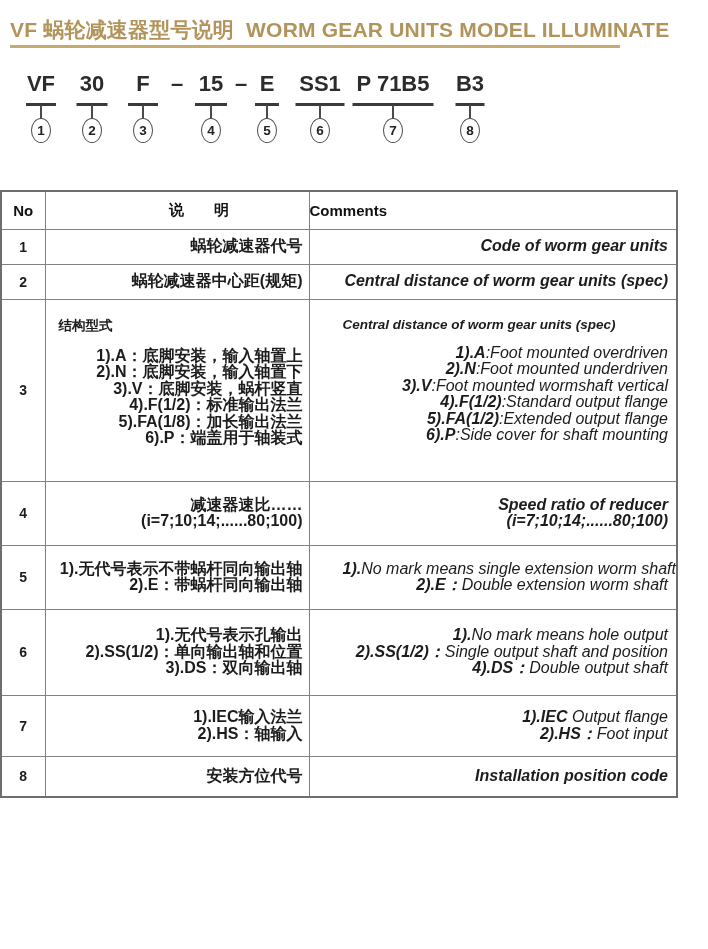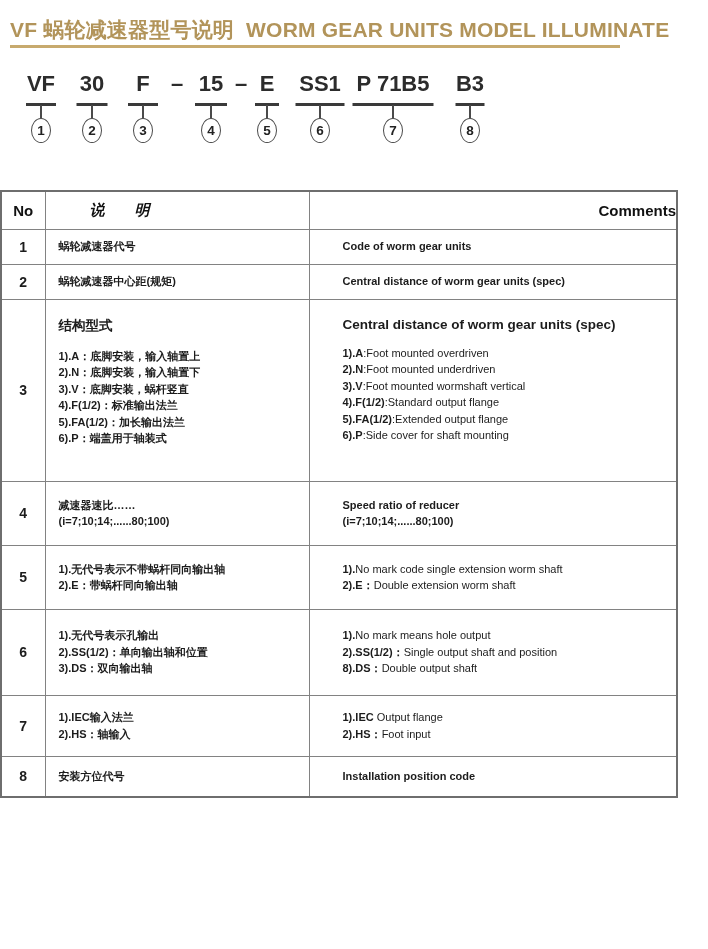--- a/index.html
+++ b/index.html
@@ -37,26 +37,26 @@
   table.spec{position:absolute;left:0;top:190px;width:676px;
              border-collapse:collapse;table-layout:fixed;
              border:2px solid var(--border-dark);}
   table.spec th,table.spec td{border:1px solid var(--border);vertical-align:middle;}
   col.c-no{width:44px;}
   col.c-cn{width:264px;}
   col.c-en{width:368px;}
   thead tr{height:38px;}
   th{font-size:15px;font-weight:bold;color:#111;}
   th.h-no{text-align:center;}
-  th.h-cn{text-align:left;padding-left:44px;font-style:italic;}
-  th.h-en{text-align:right;padding-left:82px;}
+  th.h-cn{text-align:center;padding-left:44px;}
+  th.h-en{text-align:left;}
   td.no{text-align:center;font-size:14px;font-weight:bold;}
   td.cn{padding-left:13px;padding-right:6px;}
-  td.en{padding-left:33px;padding-right:15px;}
-  .line{font-size:11px;line-height:16.5px;white-space:nowrap;}
+  td.en{padding-left:33px;padding-right:8px;font-style:italic;}
+  .line{font-size:16px;line-height:16.5px;white-space:nowrap;text-align:right;}
   .line .b{font-weight:bold;}
   .line .t{font-weight:normal;}
   td.cn .line{font-weight:bold;}
   .head{font-size:13.5px;font-weight:bold;margin-bottom:13px;white-space:nowrap;}
   tr.row-top td{vertical-align:top;margin-top:12px;}
   tr.row-top td.cn,tr.row-top td.en{padding-top:17px;}
   tr.row-top td.no{vertical-align:middle;}
 </style>
 </head>
 <body>
@@ -158,21 +158,21 @@
           </td>
         </tr>
         <tr class="row-top" style="height: 182px;">
           <td class="no">3</td>
           <td class="cn">
             <div class="head">结构型式</div>
             <div class="line"><span class="b">1).A：底脚安装，输入轴置上</span></div>
             <div class="line"><span class="b">2).N：底脚安装，输入轴置下</span></div>
             <div class="line"><span class="b">3).V：底脚安装，蜗杆竖直</span></div>
             <div class="line"><span class="b">4).F(1/2)：标准输出法兰</span></div>
-            <div class="line"><span class="b">5).FA(1/2)：加长输出法兰</span></div>
+            <div class="line"><span class="b">5).FA(1/8)：加长输出法兰</span></div>
             <div class="line"><span class="b">6).P：端盖用于轴装式</span></div>
           </td>
           <td class="en">
             <div class="head">Central distance of worm gear units (spec)</div>
             <div class="line"><span class="b">1).A</span><span class="t">:Foot mounted overdriven</span></div>
             <div class="line"><span class="b">2).N</span><span class="t">:Foot mounted underdriven</span></div>
             <div class="line"><span class="b">3).V</span><span class="t">:Foot mounted wormshaft vertical</span></div>
             <div class="line"><span class="b">4).F(1/2)</span><span class="t">:Standard output flange</span></div>
             <div class="line"><span class="b">5).FA(1/2)</span><span class="t">:Extended output flange</span></div>
             <div class="line"><span class="b">6).P</span><span class="t">:Side cover for shaft mounting</span></div>
@@ -189,35 +189,35 @@
             <div class="line"><span class="b">(i=7;10;14;......80;100)</span></div>
           </td>
         </tr>
         <tr style="height: 64px;">
           <td class="no">5</td>
           <td class="cn">
             <div class="line"><span class="b">1).无代号表示不带蜗杆同向输出轴</span></div>
             <div class="line"><span class="b">2).E：带蜗杆同向输出轴</span></div>
           </td>
           <td class="en">
-            <div class="line"><span class="b">1).</span><span class="t">No mark code single extension worm shaft</span></div>
+            <div class="line"><span class="b">1).</span><span class="t">No mark means single extension worm shaft</span></div>
             <div class="line"><span class="b">2).E：</span><span class="t">Double extension worm shaft</span></div>
           </td>
         </tr>
         <tr style="height: 86px;">
           <td class="no">6</td>
           <td class="cn">
             <div class="line"><span class="b">1).无代号表示孔输出</span></div>
             <div class="line"><span class="b">2).SS(1/2)：单向输出轴和位置</span></div>
             <div class="line"><span class="b">3).DS：双向输出轴</span></div>
           </td>
           <td class="en">
             <div class="line"><span class="b">1).</span><span class="t">No mark means hole output</span></div>
             <div class="line"><span class="b">2).SS(1/2)：</span><span class="t">Single output shaft and position</span></div>
-            <div class="line"><span class="b">8).DS：</span><span class="t">Double output shaft</span></div>
+            <div class="line"><span class="b">4).DS：</span><span class="t">Double output shaft</span></div>
           </td>
         </tr>
         <tr style="height: 61px;">
           <td class="no">7</td>
           <td class="cn">
             <div class="line"><span class="b">1).IEC输入法兰</span></div>
             <div class="line"><span class="b">2).HS：轴输入</span></div>
           </td>
           <td class="en">
             <div class="line"><span class="b">1).IEC</span><span class="t"> Output flange</span></div>

